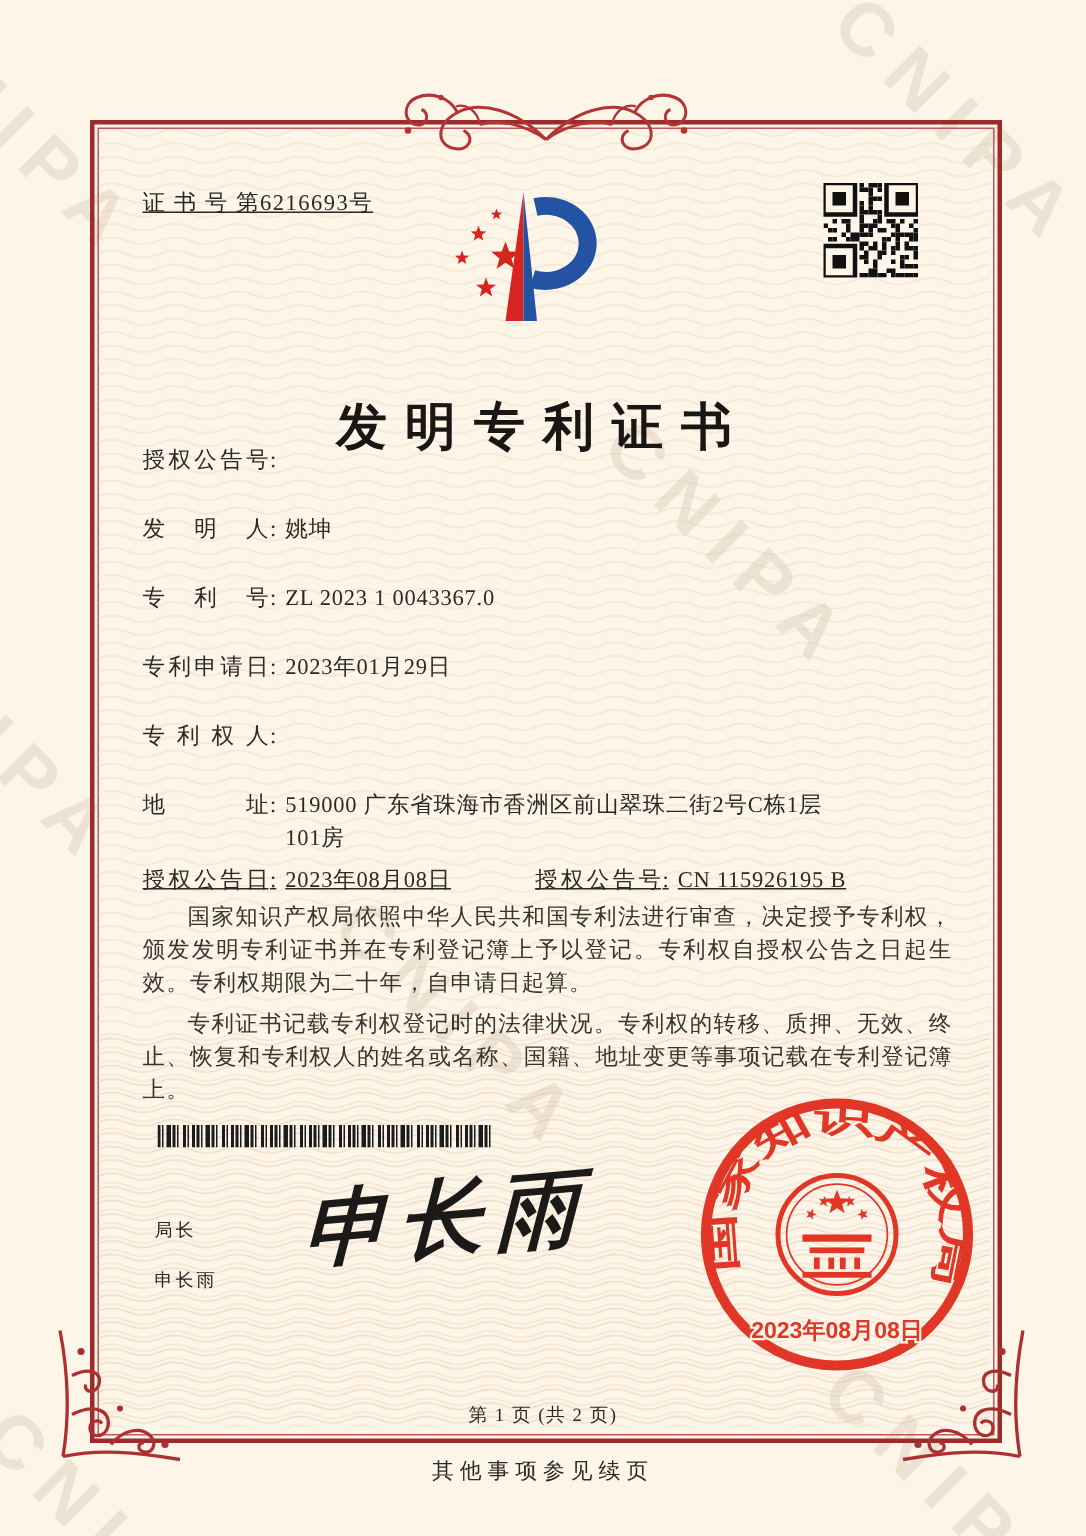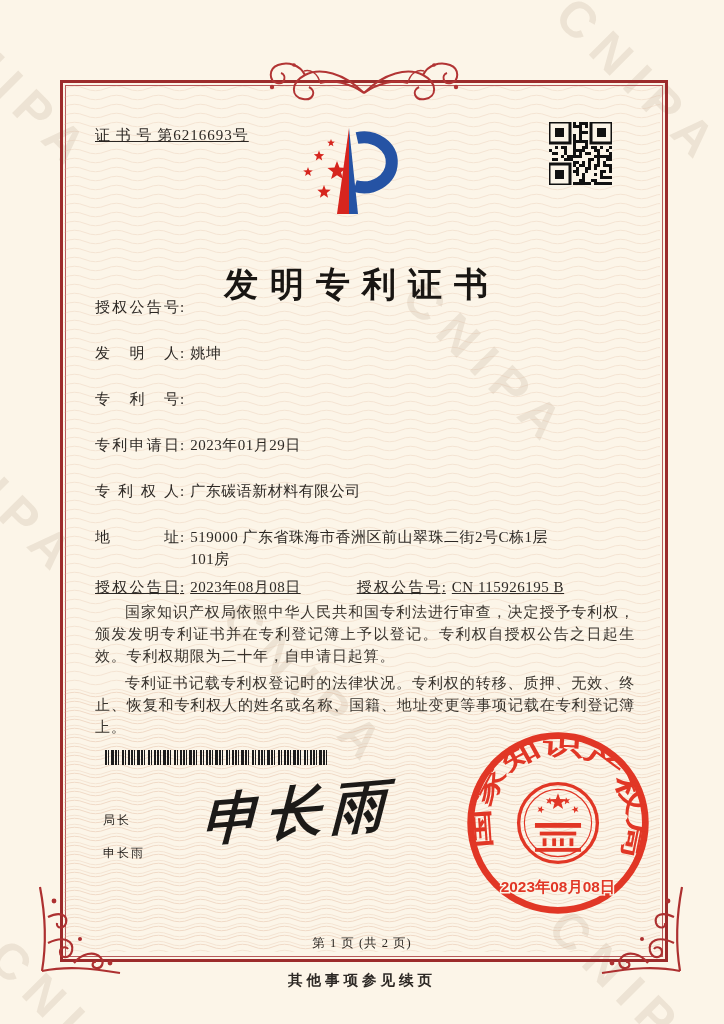--- a/index.html
+++ b/index.html
@@ -57,21 +57,21 @@
     position:absolute;left:202px;top:776px;width:180px;
     font-size:56px;font-weight:600;font-style:italic;letter-spacing:8px;
     color:#1c1a18;transform:rotate(-5deg) skewX(-6deg);white-space:nowrap;
   }
   
   .seal{position:absolute;left:462px;top:727px;opacity:0.93;}
   
   .page-number{position:absolute;left:0;right:0;top:935px;text-align:center;
     font-size:12.5px;letter-spacing:1px;color:#2c2824;}
   .footer-note{position:absolute;left:0;right:0;top:971px;text-align:center;
-    font-size:14.5px;letter-spacing:4px;color:#2c2824;font-weight:bold;}
+    font-size:14.5px;letter-spacing:4px;color:#2c2824;}
   
   .orn-top{position:absolute;left:260px;top:53px;}
   .orn-corner{position:absolute;top:883px;}
   .orn-left{left:34px;}
   .orn-right{left:598px;transform:scaleX(-1);}
 </style>
 </head>
 <body>
 
 <div class="page">
@@ -301,30 +301,30 @@
         <span class="colon">:</span>
     </div>
     <div class="row">
       <span class="label">发明人</span>
         <span class="colon">:</span>
       <span class="value">姚坤</span>
     </div>
     <div class="row">
       <span class="label">专利号</span>
         <span class="colon">:</span>
+      <span class="value">ZL 2023 1 0043367.0</span>
     </div>
     <div class="row">
       <span class="label">专利申请日</span>
         <span class="colon">:</span>
       <span class="value">2023年01月29日</span>
     </div>
     <div class="row">
       <span class="label">专利权人</span>
         <span class="colon">:</span>
-      <span class="value">广东碳语新材料有限公司</span>
     </div>
     <div class="row row-address">
       <span class="label">地址</span>
         <span class="colon">:</span>
       <span class="value">519000 广东省珠海市香洲区前山翠珠二街2号C栋1层101房</span>
     </div>
     <div class="row row-grant">
       <span class="pair">
         <span class="label">授权公告日</span>
           <span class="colon">:</span>

